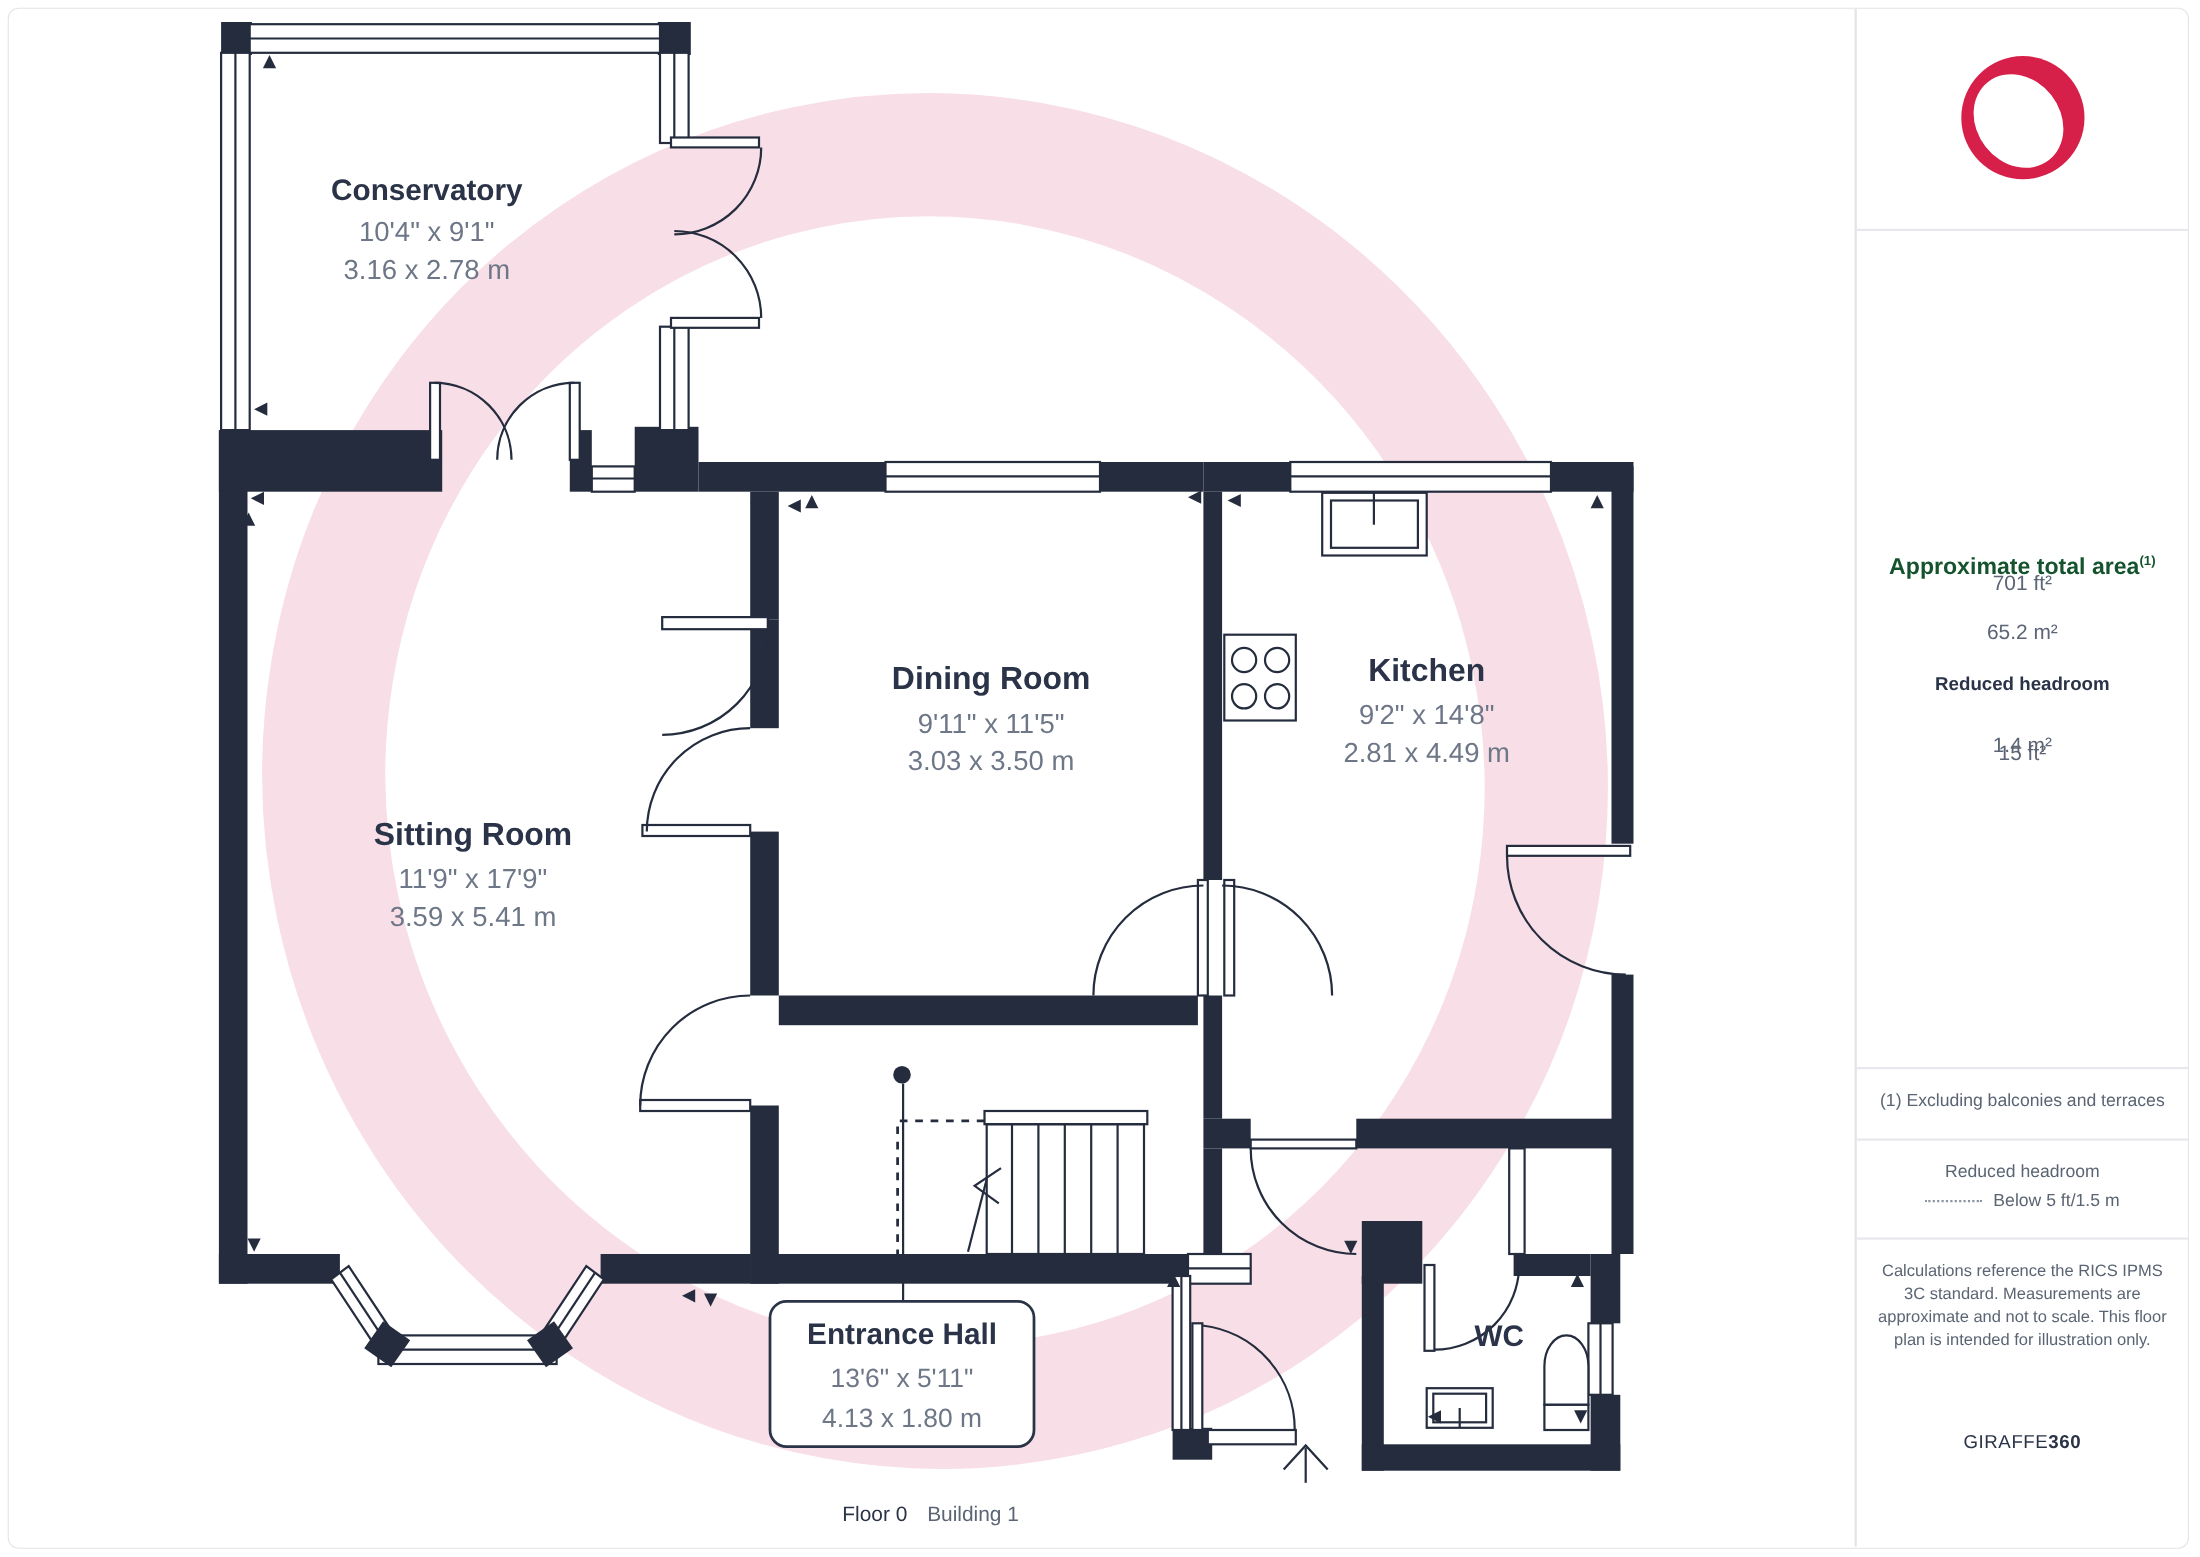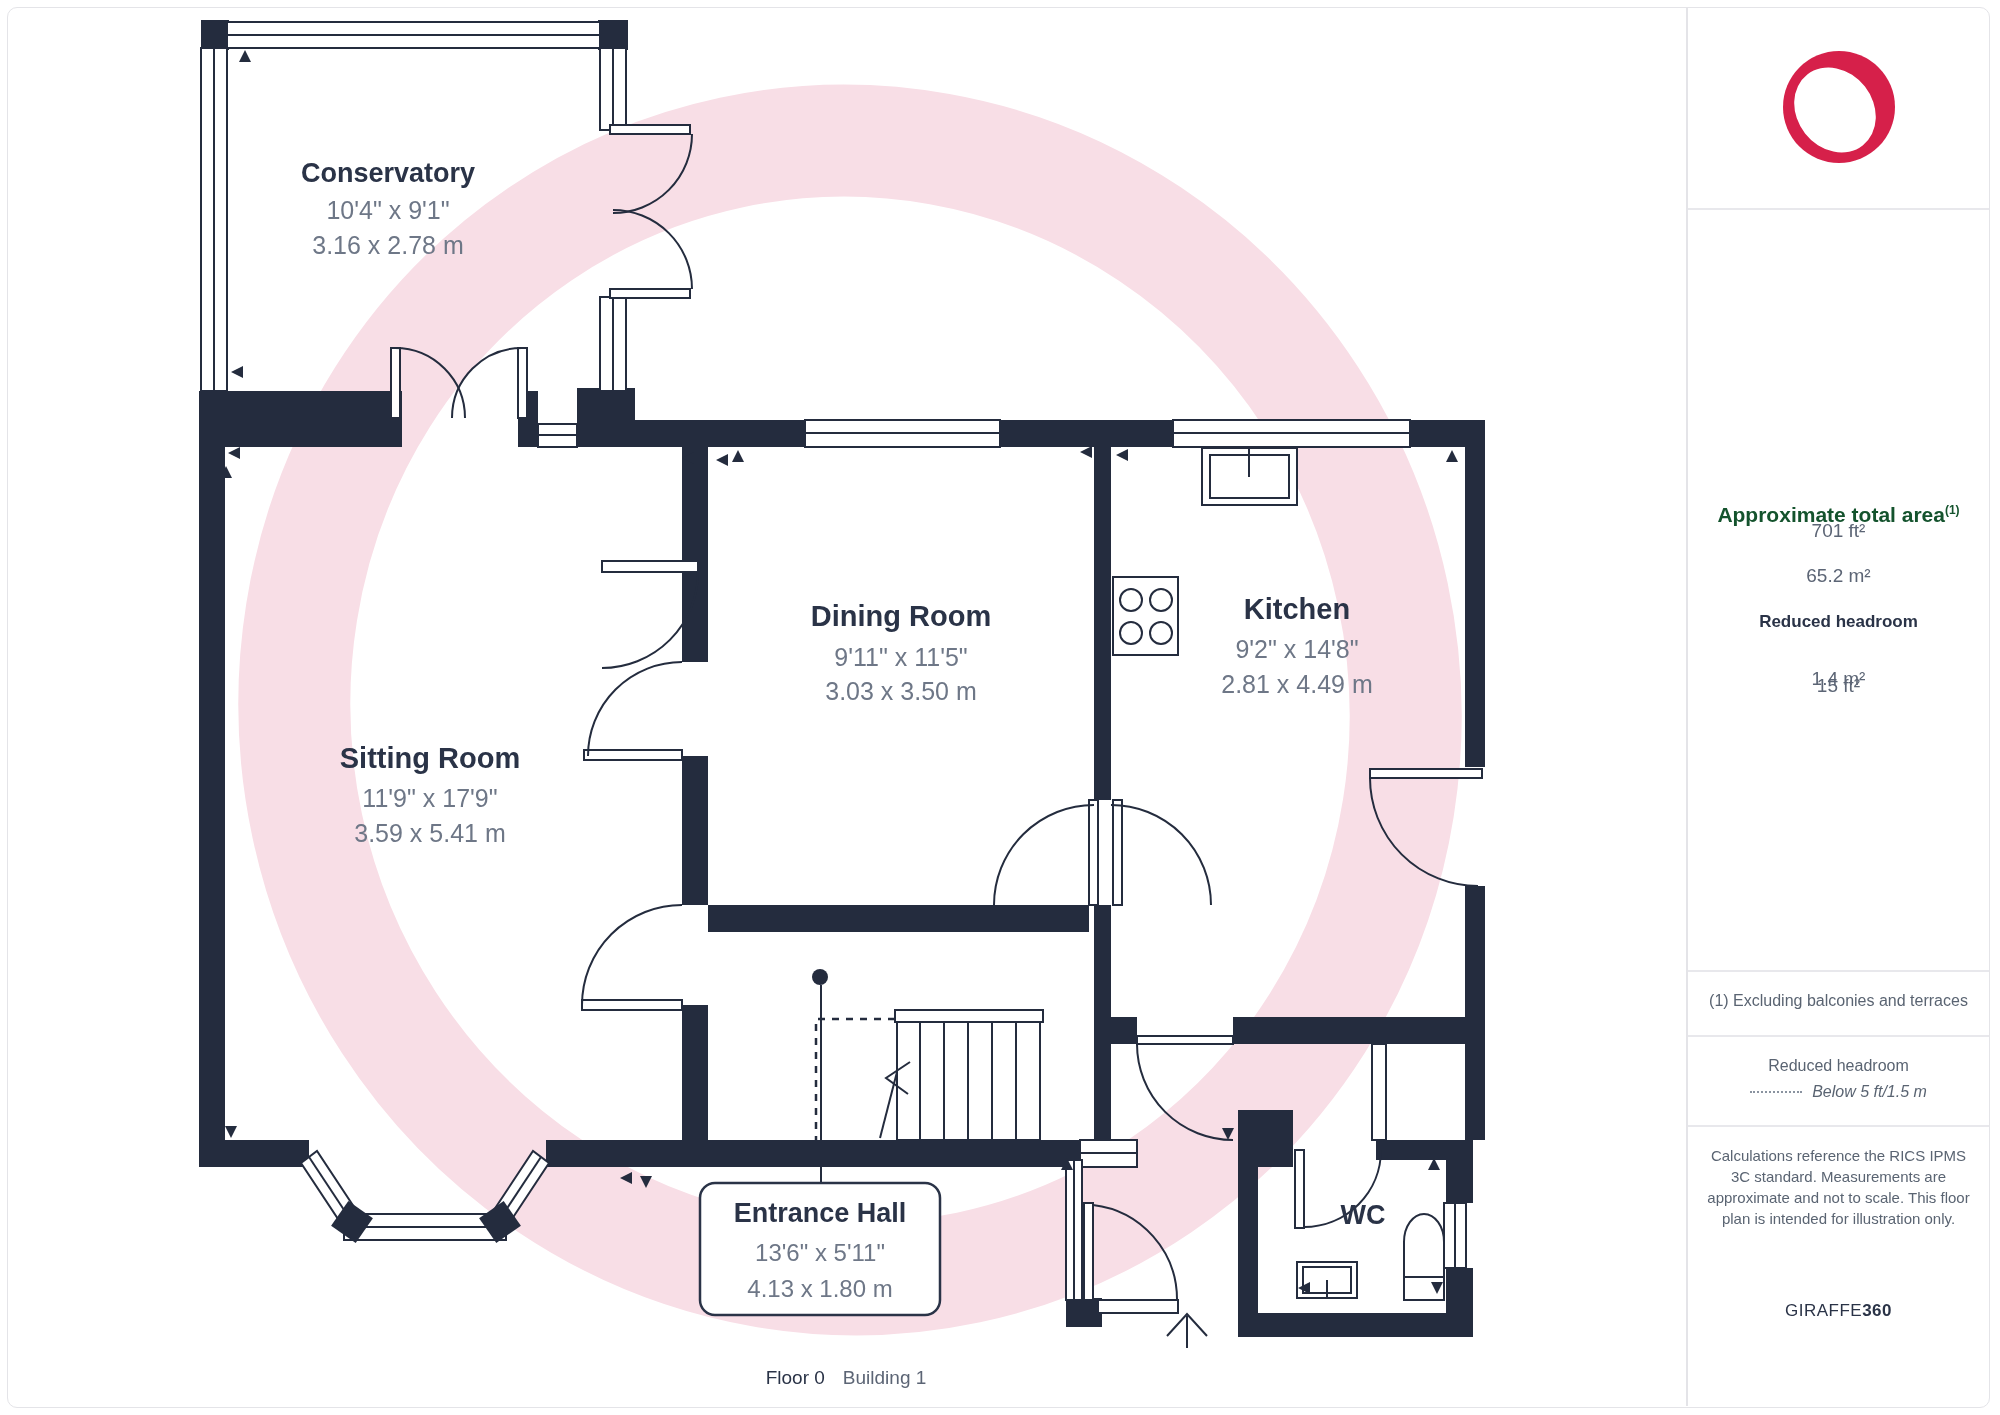--- a/index.html
+++ b/index.html
@@ -11,21 +11,21 @@
   svg text{font-family:"Liberation Sans",sans-serif;}
   .room-title{font-weight:bold;fill:#2a3347;}
   .room-dim{fill:#6e7787;}
   .sidebar{position:absolute;left:1688px;top:7px;width:301px;height:1399px;}
   .sb{position:absolute;left:0;width:100%;text-align:center;}
   .hdiv{position:absolute;left:0;width:100%;height:1.5px;background:#e8e8ec;}
   .sb-title{font-size:21px;font-weight:bold;color:#14532d;}
   .sb-val{font-size:19px;color:#5c6575;}
   .sb-sub{font-size:17px;font-weight:bold;color:#2a3347;}
   .sb-note{font-size:16px;color:#5a6472;}
-  .legend-row{display:flex;justify-content:center;align-items:center;gap:10px;font-style:italic;}
+  .legend-row{display:flex;justify-content:center;align-items:center;gap:10px;}
   .dots{display:inline-block;width:52px;border-top:2.5px dotted #8a93a0;}
   .disclaimer{font-size:15px;line-height:21px;color:#5a6472;width:272px;margin:0 auto;}
   .brand{font-size:17px;letter-spacing:.5px;color:#2a3347;}
   .brand b{font-weight:bold;}
   .caption{position:absolute;left:596px;top:1367px;width:500px;text-align:center;font-size:19px;}
   .caption .f{font-weight:normal;color:#2a3347;}
   .caption .b{color:#5c6575;margin-left:18px;}
 </style>
 </head>
 <body>

